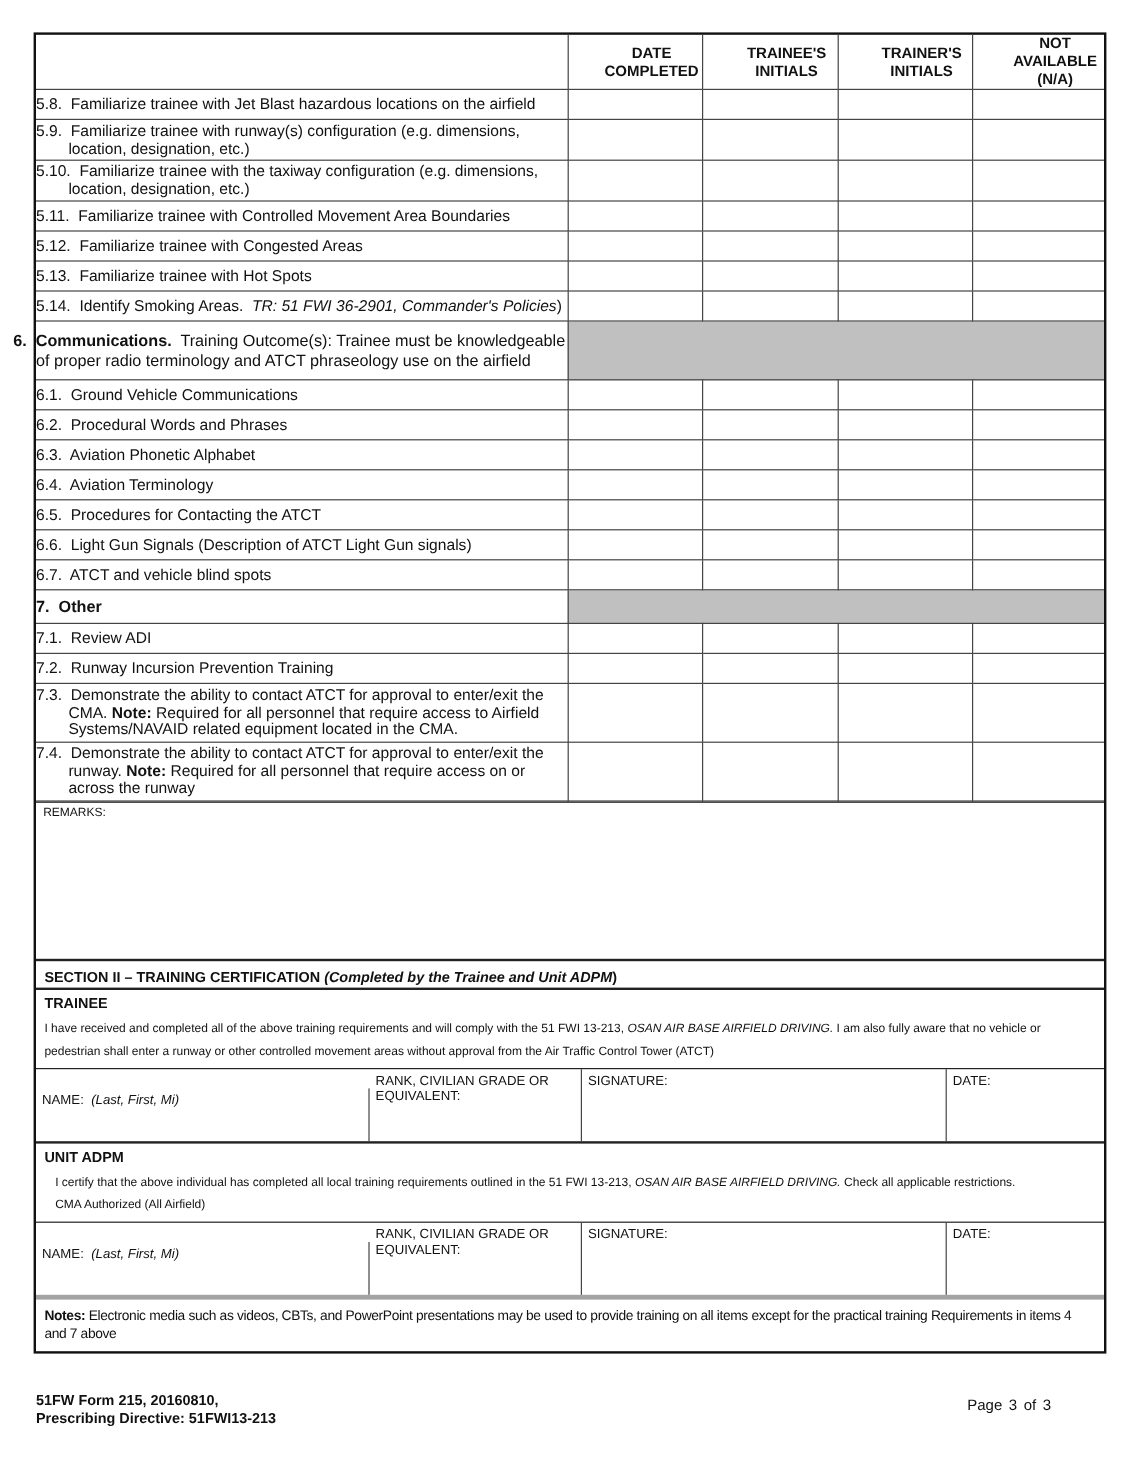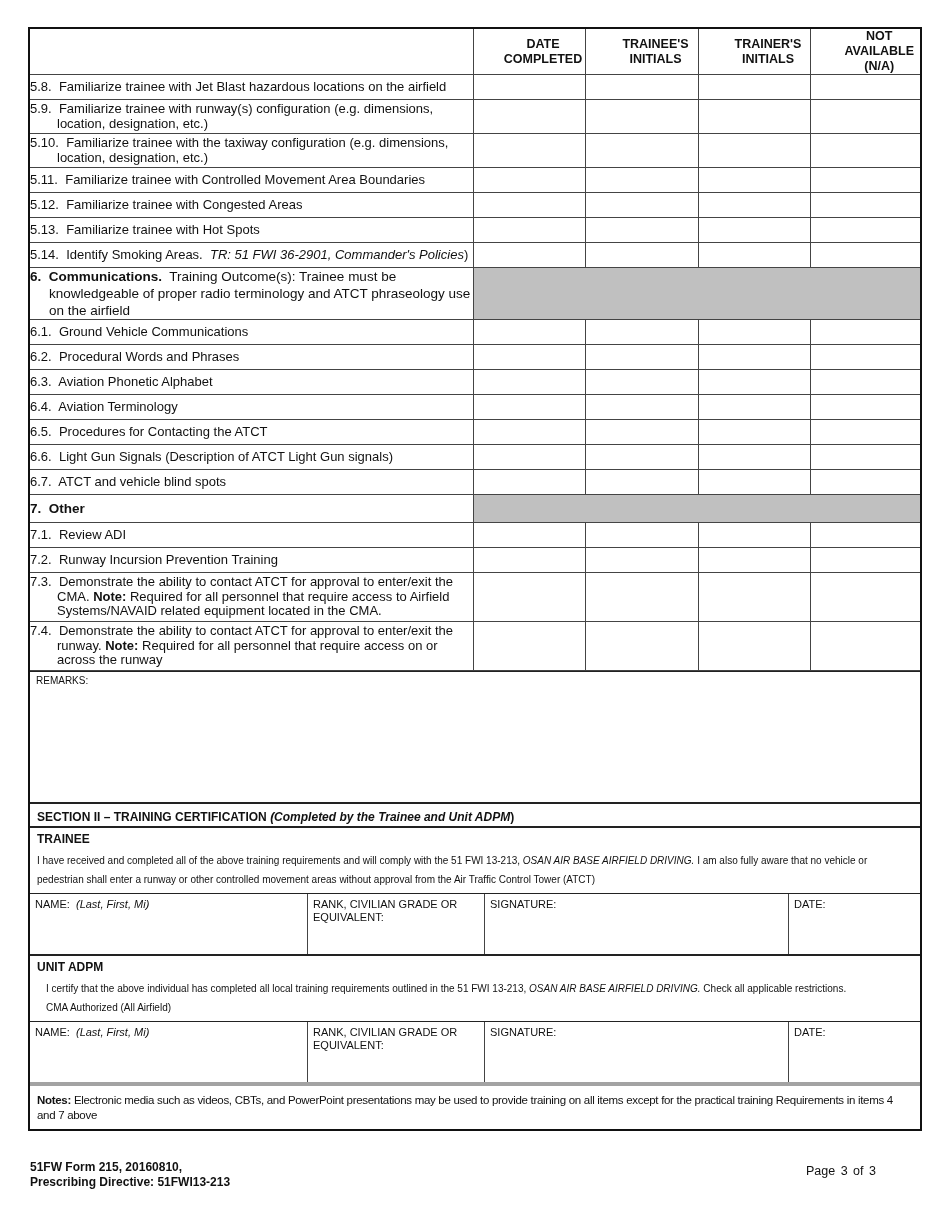--- a/index.html
+++ b/index.html
@@ -11,32 +11,32 @@
   table.grid tr td:last-child, table.grid tr th:last-child { border-right: none; }
   table.grid tr:first-child th { border-top: none; padding-left: 28px; }
   th.colhead { font-size: 12.5px; font-weight: bold; text-align: center; line-height: 15px; height: 33px; border-bottom: 1.5px solid #222; }
   td.item { font-size: 13px; line-height: 14.5px; padding: 3px 8px 3px 16px; }
   td.item .wrap { padding-left: 27px; text-indent: -27px; display: block; }
   tr.r1 td { height: 24px; }
   tr.r2 td { height: 33px; }
   tr.r3 td { height: 48px; }
   tr.row { border-top: 1.5px solid #666; }
   td.section { font-size: 13.5px; line-height: 17px; padding: 2px 6px; border-top: 1.5px solid #222; }
-  td.section .wrap { padding-left: 19px; text-indent: -19px; display: block; }
+  td.section .wrap { text-indent: -19px; display: block; }
   td.shade { background: #c0c0c0; border-top: 1.5px solid #222; }
   .remarks { height: 131px; border-top: 1.5px solid #222; font-size: 10px; padding: 3px 6px; box-sizing: border-box; }
   .sec2 { border-top: 2px solid #222; font-size: 12px; font-weight: bold; padding: 6px 7px; height: 24px; box-sizing: border-box; }
   .sec2 i { font-style: italic; }
   .block { border-top: 2px solid #222; padding: 3px 7px 4px 7px; }
   .block-title { font-size: 12px; font-weight: bold; line-height: 16px; }
   .block-text { font-size: 10px; line-height: 19px; padding-top: 4px; }
   .block-text.indent { padding-left: 9px; }
   .sigrow { display: flex; border-top: 1.5px solid #222; height: 60px; }
   .sigrow > div { font-size: 11px; padding: 4px 5px; box-sizing: border-box; line-height: 13px; }
-  .sig-name { width: 278px; border-right: 1px solid #444; }
+  .sig-name { width: 278px; border-right: 1px solid #444; margin-top: 16px; }
   .sig-rank { width: 177px; border-right: 1px solid #444; }
   .sig-sig { width: 304px; border-right: 1px solid #444; }
   .sig-date { flex: 1; }
   .notes { border-top: 4px solid #a3a3a3; font-size: 11.5px; line-height: 15px; padding: 7px 7px 6px 7px; letter-spacing: -0.3px; }
   .footer-left { position: absolute; left: 30px; top: 1160px; font-size: 12px; font-weight: bold; line-height: 15px; }
   .footer-right { position: absolute; left: 806px; top: 1164px; font-size: 12.5px; word-spacing: 2px; }
   b { font-weight: bold; }
   i { font-style: italic; }
 </style>
 </head>

